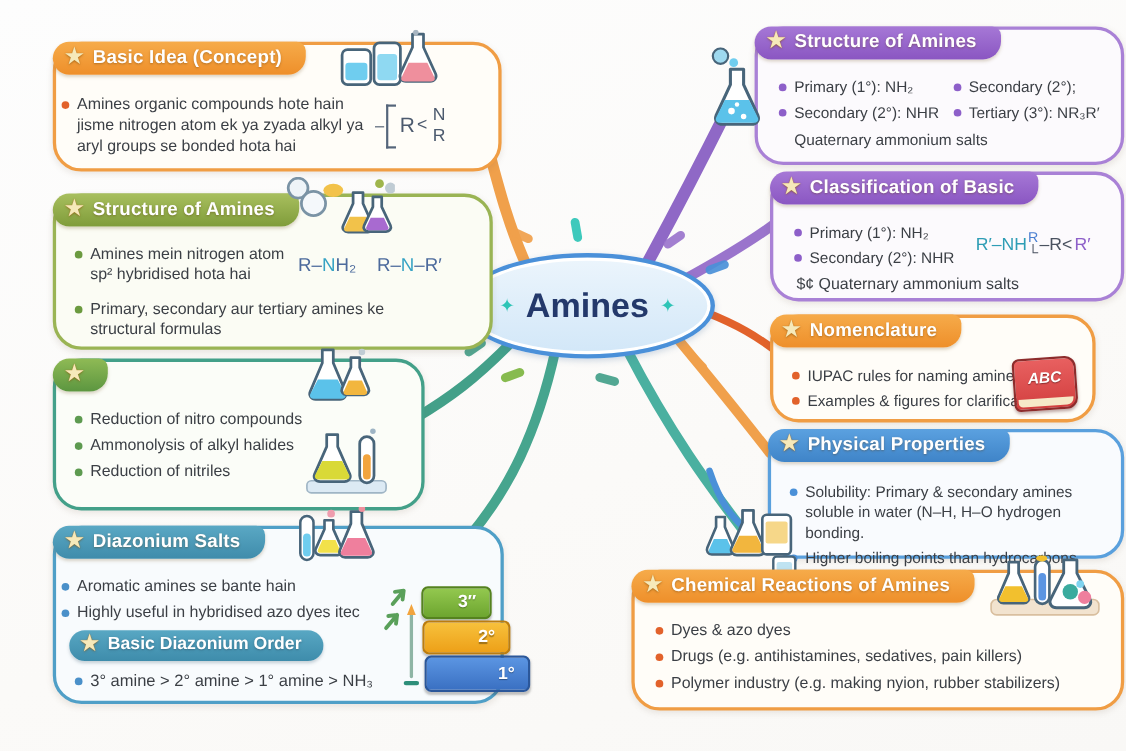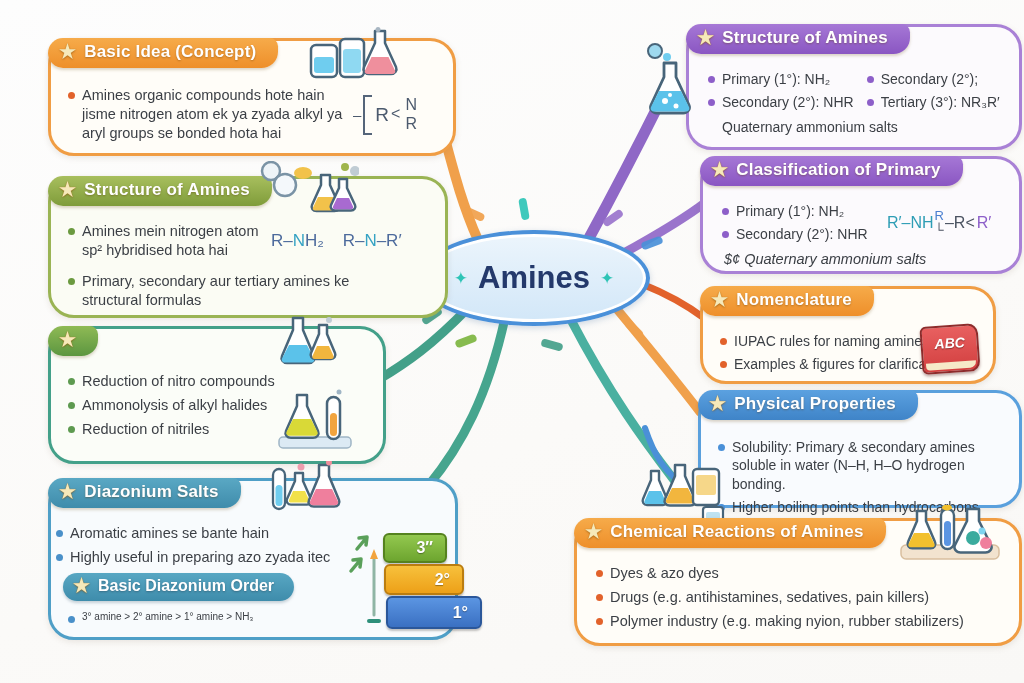--- a/index.html
+++ b/index.html
@@ -139,21 +139,21 @@
       <svg width="92" height="62" viewBox="0 0 92 62">
         <rect x="2" y="18" width="26" height="32" rx="5" fill="#fff" stroke="#48657a" stroke-width="2.5"></rect>
         <rect x="5" y="30" width="20" height="16" rx="3" fill="#6fcdef"></rect>
         <rect x="31" y="12" width="24" height="38" rx="5" fill="#fff" stroke="#48657a" stroke-width="2.5"></rect>
         <rect x="34" y="22" width="18" height="24" rx="3" fill="#8fd9f2"></rect>
         <path d="M66 4h10v12l11 24c1.5 3.5-1 7-5 7H60c-4 0-6.5-3.5-5-7l11-24z" fill="#fff" stroke="#48657a" stroke-width="2.5" stroke-linejoin="round"></path>
         <path d="M62.5 30h17l6.5 13.5c.8 2-.5 3.5-2.8 3.5H58.8c-2.3 0-3.6-1.5-2.8-3.5z" fill="#ef8f9d"></path>
         <circle cx="69" cy="2.5" r="2.5" fill="#a8b6c2"></circle>
       </svg>
     </div>
-    <div style="display:flex;align-items:center;padding:40px 12px 8px 14px;">
+    <div style="display:flex;align-items:center;padding:40px 12px 8px 2px;">
       <ul class="bl" style="width:288px;">
         <li>Amines organic compounds hote hain jisme nitrogen atom ek ya zyada alkyl ya aryl groups se bonded hota hai</li>
       </ul>
       <div class="frm">
         <span class="minus">–</span>
         <span class="brk"></span>
         <span>R</span>
         <span class="stk" style="margin:0 2px;">
             <i style="font-style:normal;">&lt;</i>
           </span>
@@ -240,31 +240,31 @@
         <path d="M22 30h12l4 9c.6 1.4-.4 2.6-2.1 2.6H20.1c-1.7 0-2.7-1.2-2.1-2.6z" fill="#f2e14a"></path>
         <path d="M48 4h10v11l10 24c1.4 3.3-1 6.6-4.8 6.6H42.8c-3.8 0-6.2-3.3-4.8-6.6l10-24z" fill="#fff" stroke="#48657a" stroke-width="2.5" stroke-linejoin="round"></path>
         <path d="M45 28h16l6 12.6c.8 1.8-.5 3.6-2.6 3.6H41.6c-2.1 0-3.4-1.8-2.6-3.6z" fill="#ef7f9d"></path>
         <circle cx="30" cy="6" r="3.5" fill="#ef9dae"></circle>
         <circle cx="58" cy="1.5" r="3" fill="#ef8f9d"></circle>
       </svg>
     </div>
 
     <ul class="bl" style="padding:38px 0 0 2px;width:310px;">
       <li>Aromatic amines se bante hain</li>
-      <li>Highly useful in preparing azo zyada itec</li>
+      <li>Highly useful in hybridised azo dyes itec</li>
     </ul>
 
     <div style="margin:6px 0 0 12px;">
       <div class="subhd">
         <span class="star">★</span>
         <span>Basic Diazonium Order</span>
       </div>
     </div>
     <ul class="bl" style="padding:4px 0 0 14px;">
-      <li style="font-size:10px;">3° amine &gt; 2° amine &gt; 1° amine &gt; NH₃</li>
+      <li style="font-size:15px;">3° amine &gt; 2° amine &gt; 1° amine &gt; NH₃</li>
     </ul>
 
     <div class="blocks">
       <svg width="34" height="100" viewBox="0 0 34 100" style="position:absolute;left:-30px;top:-6px;" fill="none">
         <path d="M10 22 L20 10 M20 10 L12 11 M20 10 L19 18" stroke="#5aa05a" stroke-width="3.5" stroke-linecap="round"></path>
         <path d="M4 44 L14 32 M14 32 L6 33 M14 32 L13 40" stroke="#5aa05a" stroke-width="3.5" stroke-linecap="round"></path>
         <path d="M27 30 L27 88" stroke="#8fb5a5" stroke-width="3" stroke-linecap="round"></path>
         <path d="M27 22 L23 32 L31 32 Z" fill="#f2a43e"></path>
         <path d="M22 94 L32 94" stroke="#2e8f7a" stroke-width="4" stroke-linecap="round"></path>
       </svg>
@@ -299,38 +299,38 @@
         <li style="font-size:14px;">Secondary (2°);</li>
         <li style="font-size:14px;">Tertiary (3°): NR₃R′</li>
       </ul>
     </div>
     <div class="note" style="margin-left:16px;font-size:14px;">Quaternary ammonium salts</div>
   </div>
 
   <div class="mm-box th-purple" style="left:700px;top:156px;width:316px;height:112px;">
     <div class="hd">
       <span class="star">★</span>
-      <span>Classification of Primary</span>
+      <span>Classification of Basic</span>
     </div>
     <div style="display:flex;align-items:center;padding:38px 6px 0 16px;">
       <ul class="bl" style="width:168px;">
         <li style="font-size:14px;">Primary (1°): NH₂</li>
         <li style="font-size:14px;">Secondary (2°): NHR</li>
       </ul>
       <div class="cl-frm">
         <span class="t1">R′–NH</span>
         <span class="stk2">
             <span class="bR">R</span>
             <span class="dk">└</span>
           </span>
         <span class="dk">–R&lt;</span>
         <span class="pu" style="margin-left:2px;">R′</span>
       </div>
     </div>
-    <div class="note" style="margin-left:4px;font-size:14.5px;font-style:italic;">$¢ Quaternary ammonium salts</div>
+    <div class="note" style="margin-left:4px;font-size:14.5px;">$¢ Quaternary ammonium salts</div>
   </div>
 
   <div class="mm-box th-orange" style="left:700px;top:286px;width:290px;height:92px;">
     <div class="hd">
       <span class="star">★</span>
       <span>Nomenclature</span>
     </div>
     <ul class="bl" style="padding:38px 0 0 14px;width:238px;">
       <li style="font-size:14px;">IUPAC rules for naming amines</li>
       <li style="font-size:14px;">Examples &amp; figures for clarification</li>

